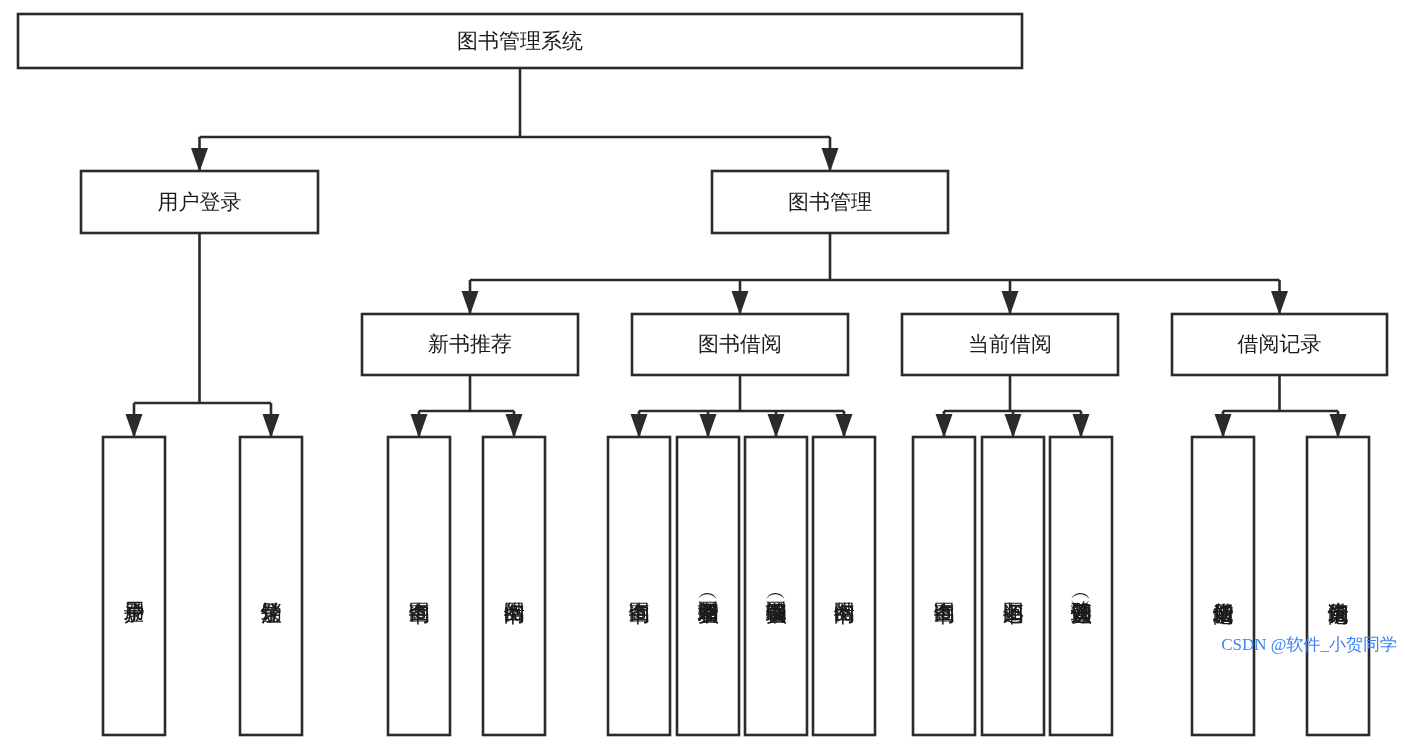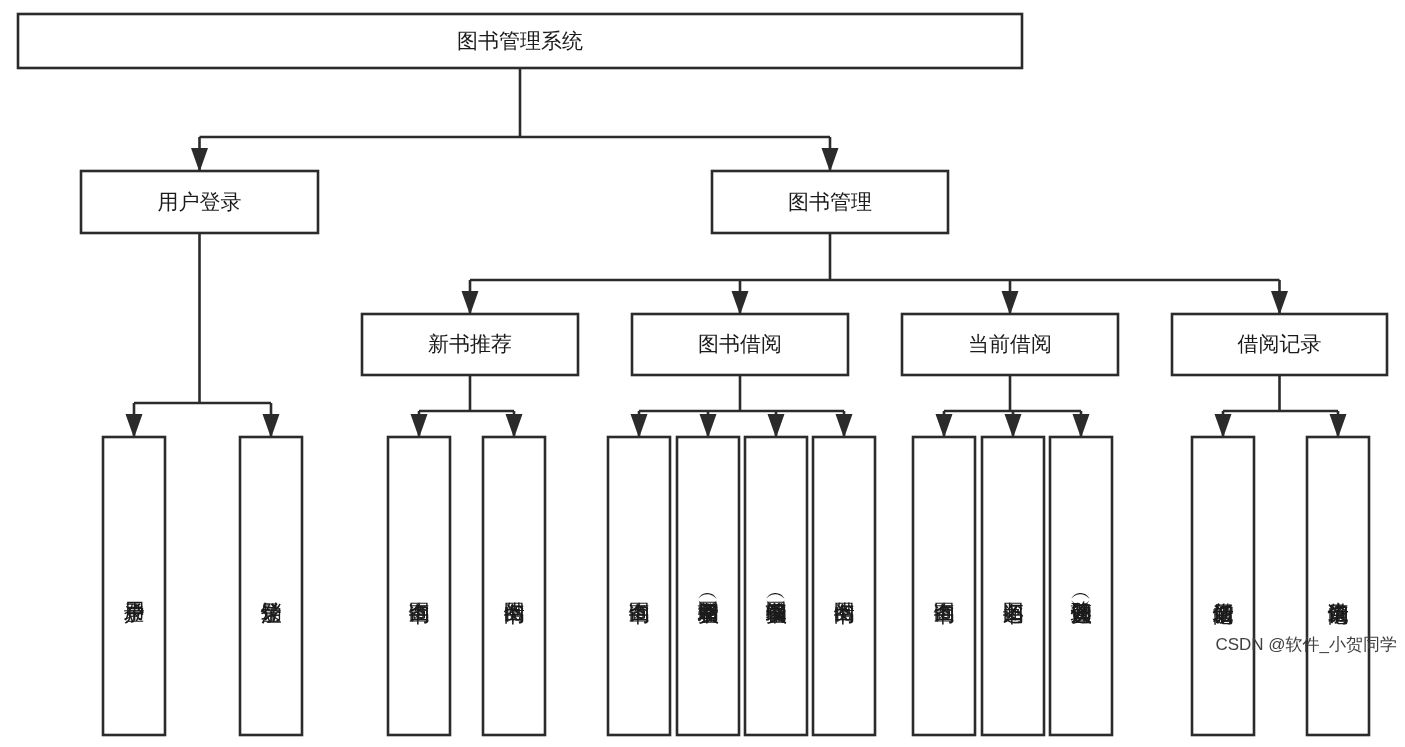--- a/index.html
+++ b/index.html
@@ -61,23 +61,23 @@
     writing-mode: vertical-rl;
     text-orientation: upright;
     white-space: nowrap;
     letter-spacing: 0.5px;
     pointer-events: none;
   }
   #watermark {
     position: absolute;
     right: 8px;
     bottom: 4px;
-    font-family: Liberation Sans, sans-serif;
+    font-family: Liberation Serif, serif;
     font-size: 17px;
-    color: #404040;
+    color: #3b82f6;
     white-space: nowrap;
     user-select: none;
   }
 </style>
 </head>
 <body>
 
 <div id="diagram-root">
 
   <svg id="tree-svg" viewBox="0 0 1405 747">

